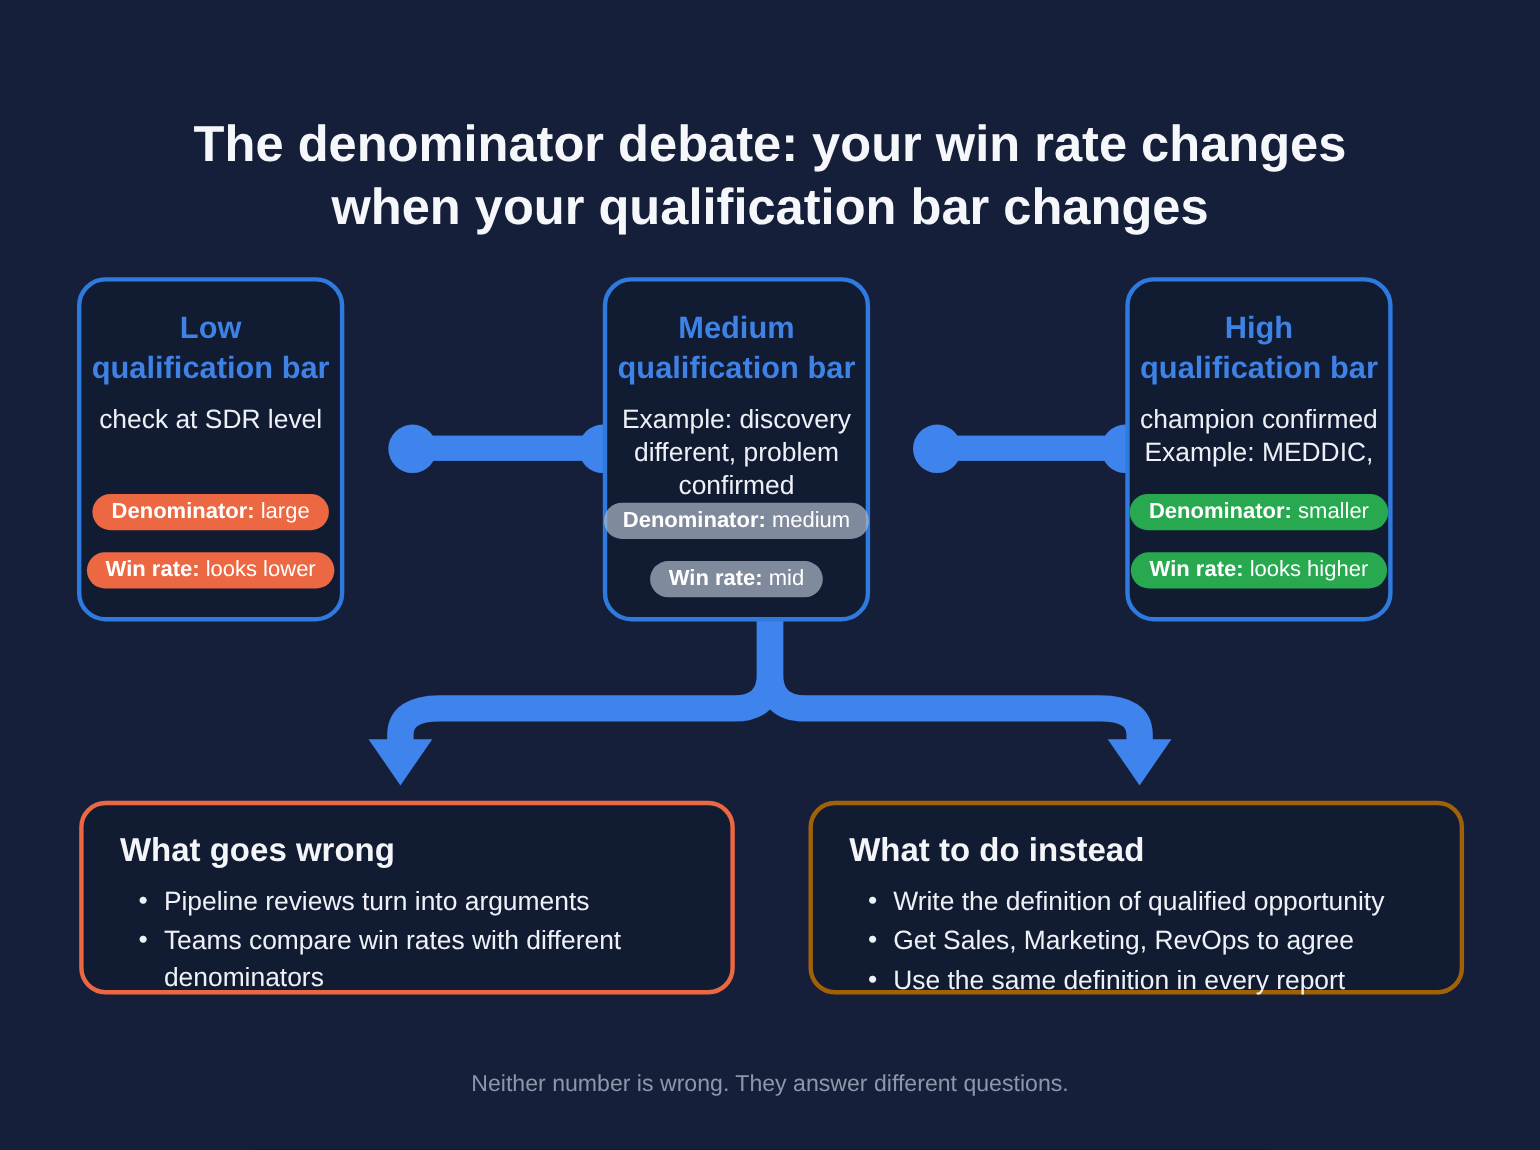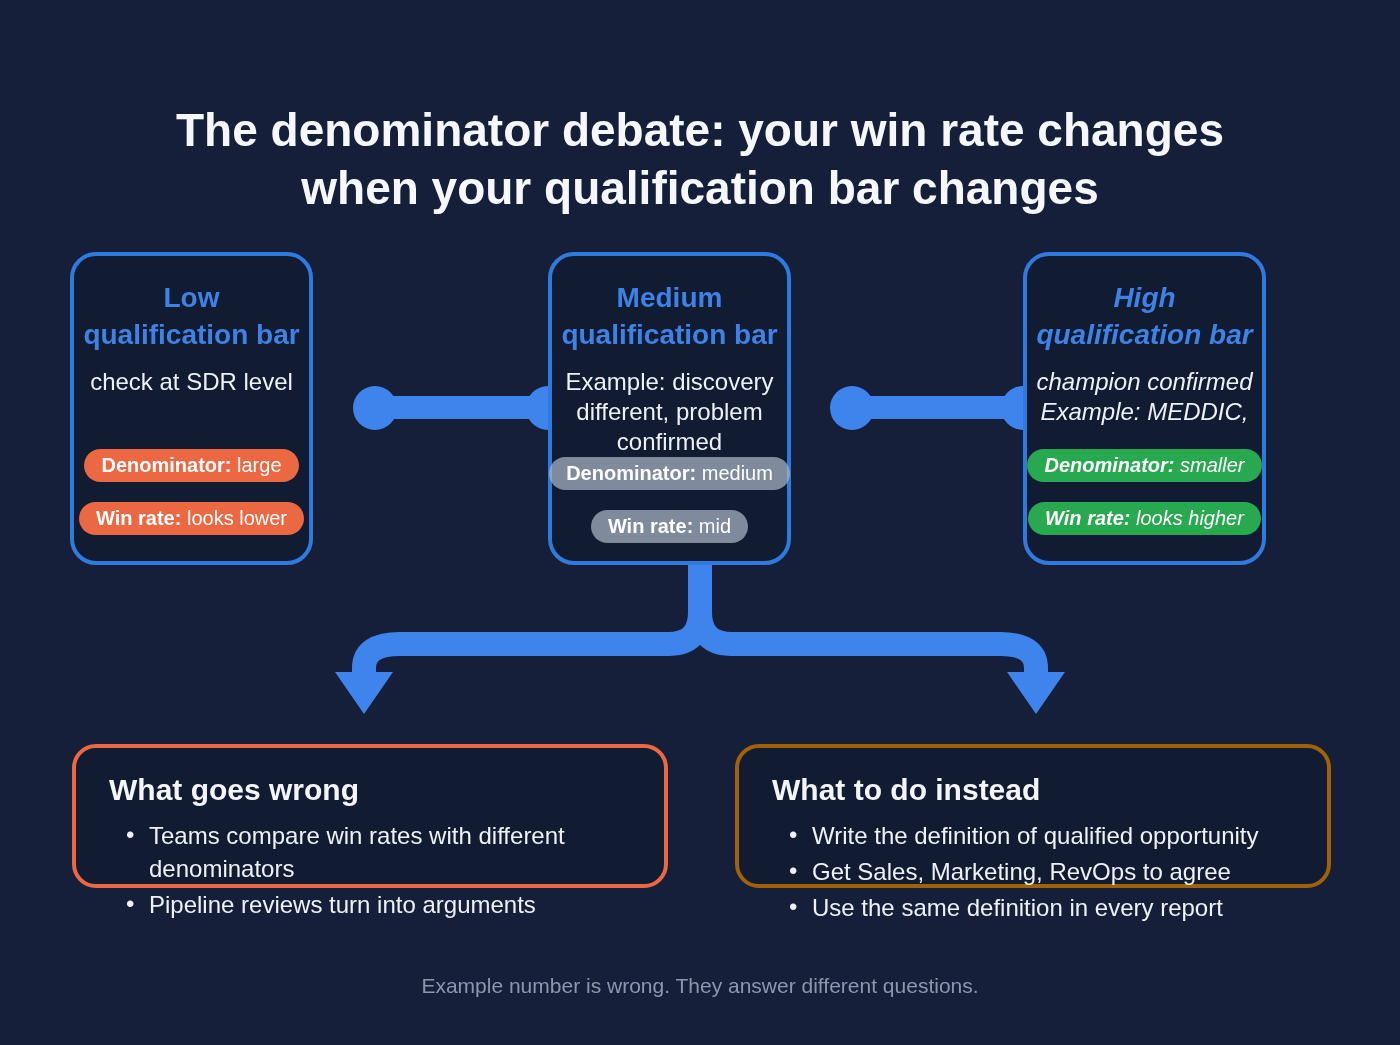--- a/index.html
+++ b/index.html
@@ -16,38 +16,38 @@
   }
   .title span{display:block;}
   
   .card{
     position:absolute;top:252px;width:243px;height:313px;box-sizing:border-box;
     border:4px solid #2e7ade;border-radius:26px;background:#111b31;
     display:flex;flex-direction:column;align-items:center;text-align:center;
   }
   .card.low{left:70px;}
   .card.medium{left:548px;}
-  .card.high{left:1023px;font-style:italic;}
+  .card.high{left:1023px;}
   .card-heading{margin-top:24px;color:#3e82e6;font-weight:700;font-size:28px;line-height:1.32;}
   .card-heading span{display:block;}
   .card-example{margin-top:13px;color:#edf0f6;font-size:24px;line-height:1.25;}
   .card-example span{display:block;}
   .card-pills{margin-top:auto;margin-bottom:26px;display:flex;flex-direction:column;align-items:center;gap:20px;}
   .pill{
     border-radius:18px;padding:5px 17px 6px;font-size:20px;color:#ffffff;white-space:nowrap;line-height:1.1;
   }
   .pill b{font-weight:700;}
   .pill.orange{background:#ec6843;}
   .pill.gray{background:rgba(172,182,199,0.72);}
   .pill.green{background:#28a950;}
   
   svg.connectors{position:absolute;left:0;top:0;pointer-events:none;}
   
   .bbox{
-    position:absolute;top:744px;width:596px;height:144px;box-sizing:border-box;
+    position:absolute;top:728px;width:596px;height:176px;box-sizing:border-box;
     border-radius:24px;background:#111b31;
   }
   .bbox.wrong{left:72px;border:4px solid #ec6843;}
   .bbox.instead{left:735px;border:4px solid #a16207;}
   .bbox-heading{margin:25px 0 0 33px;color:#f3f5f9;font-size:30px;font-weight:700;}
   .bullets{margin:13px 0 0 0;padding:0;list-style:none;}
   .bullets li{
     position:relative;margin:0 26px 3px 73px;color:#eef1f6;font-size:24px;line-height:1.37;
   }
   .bullets li::before{content:"\2022";position:absolute;left:-23px;top:-1px;color:#eef1f6;}
@@ -126,29 +126,29 @@
     </div>
     <div class="card-pills">
       <div class="pill green"><b>Denominator:</b> <span>smaller</span></div>
       <div class="pill green"><b>Win rate:</b> <span>looks higher</span></div>
     </div>
   </div>
 
   <div class="bbox wrong">
     <div class="bbox-heading">What goes wrong</div>
     <ul class="bullets">
+      <li>Pipeline reviews turn into arguments</li>
       <li>Teams compare win rates with different denominators</li>
-      <li>Pipeline reviews turn into arguments</li>
     </ul>
   </div>
 
   <div class="bbox instead">
     <div class="bbox-heading">What to do instead</div>
     <ul class="bullets">
       <li>Write the definition of qualified opportunity</li>
       <li>Get Sales, Marketing, RevOps to agree</li>
       <li>Use the same definition in every report</li>
     </ul>
   </div>
 
-  <div class="footer">Example number is wrong. They answer different questions.</div>
+  <div class="footer">Neither number is wrong. They answer different questions.</div>
 
 </div>
 
 </body></html>

